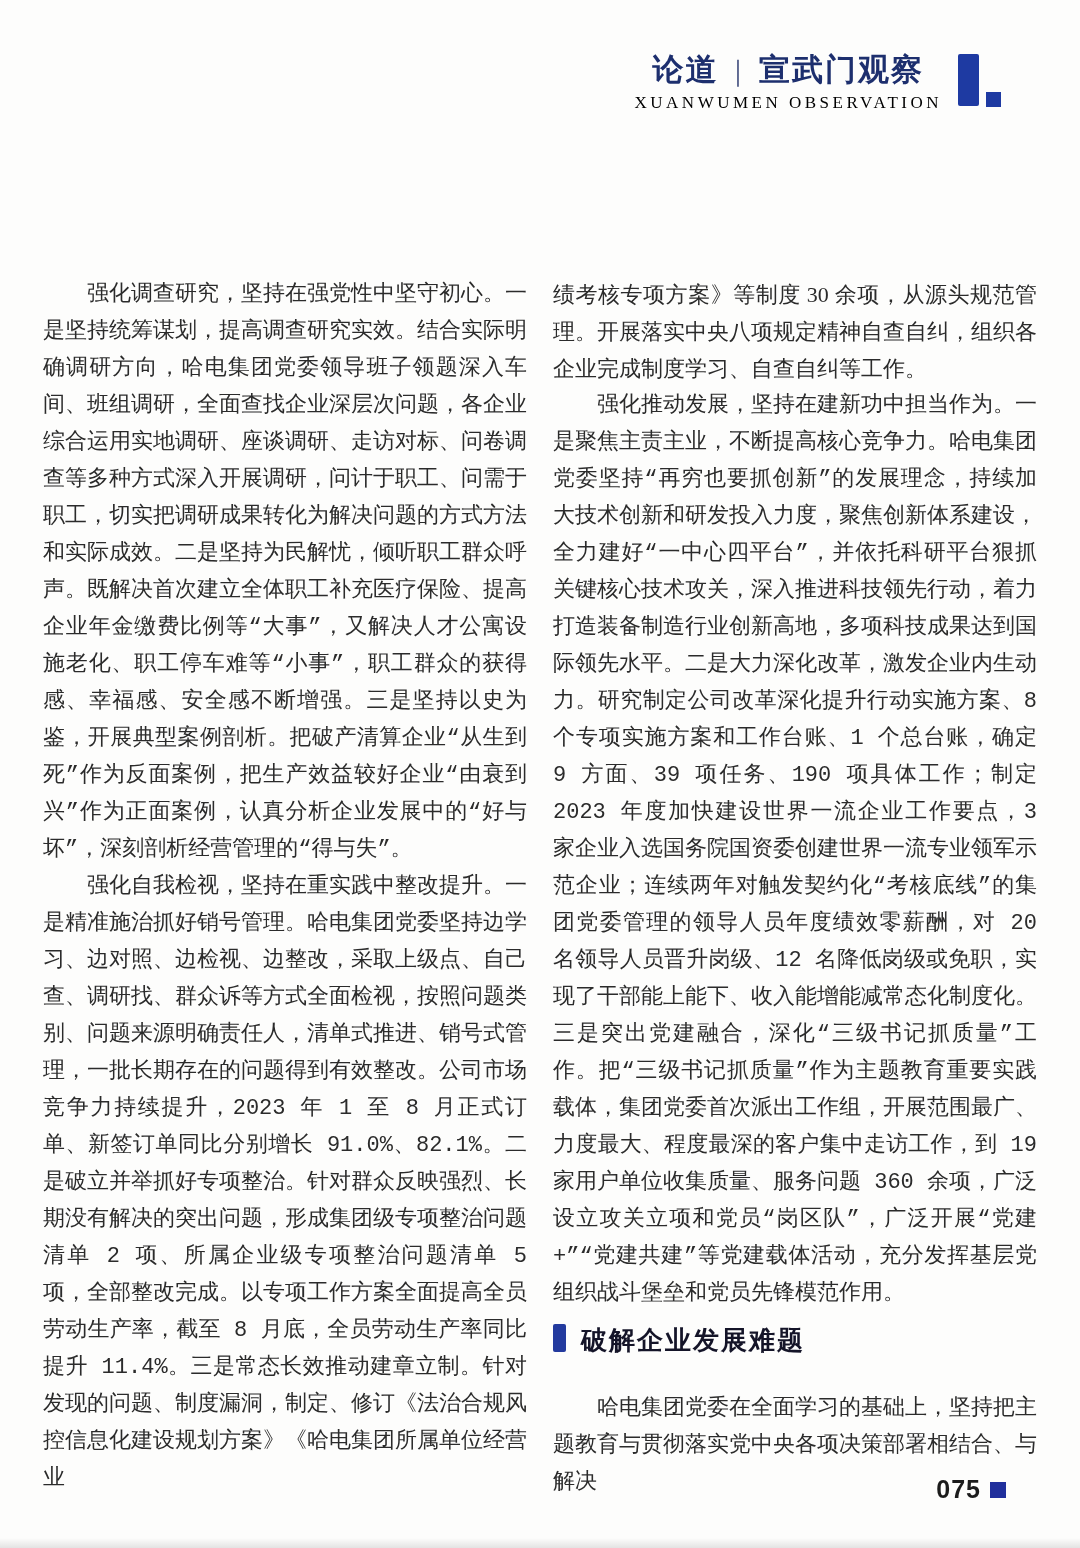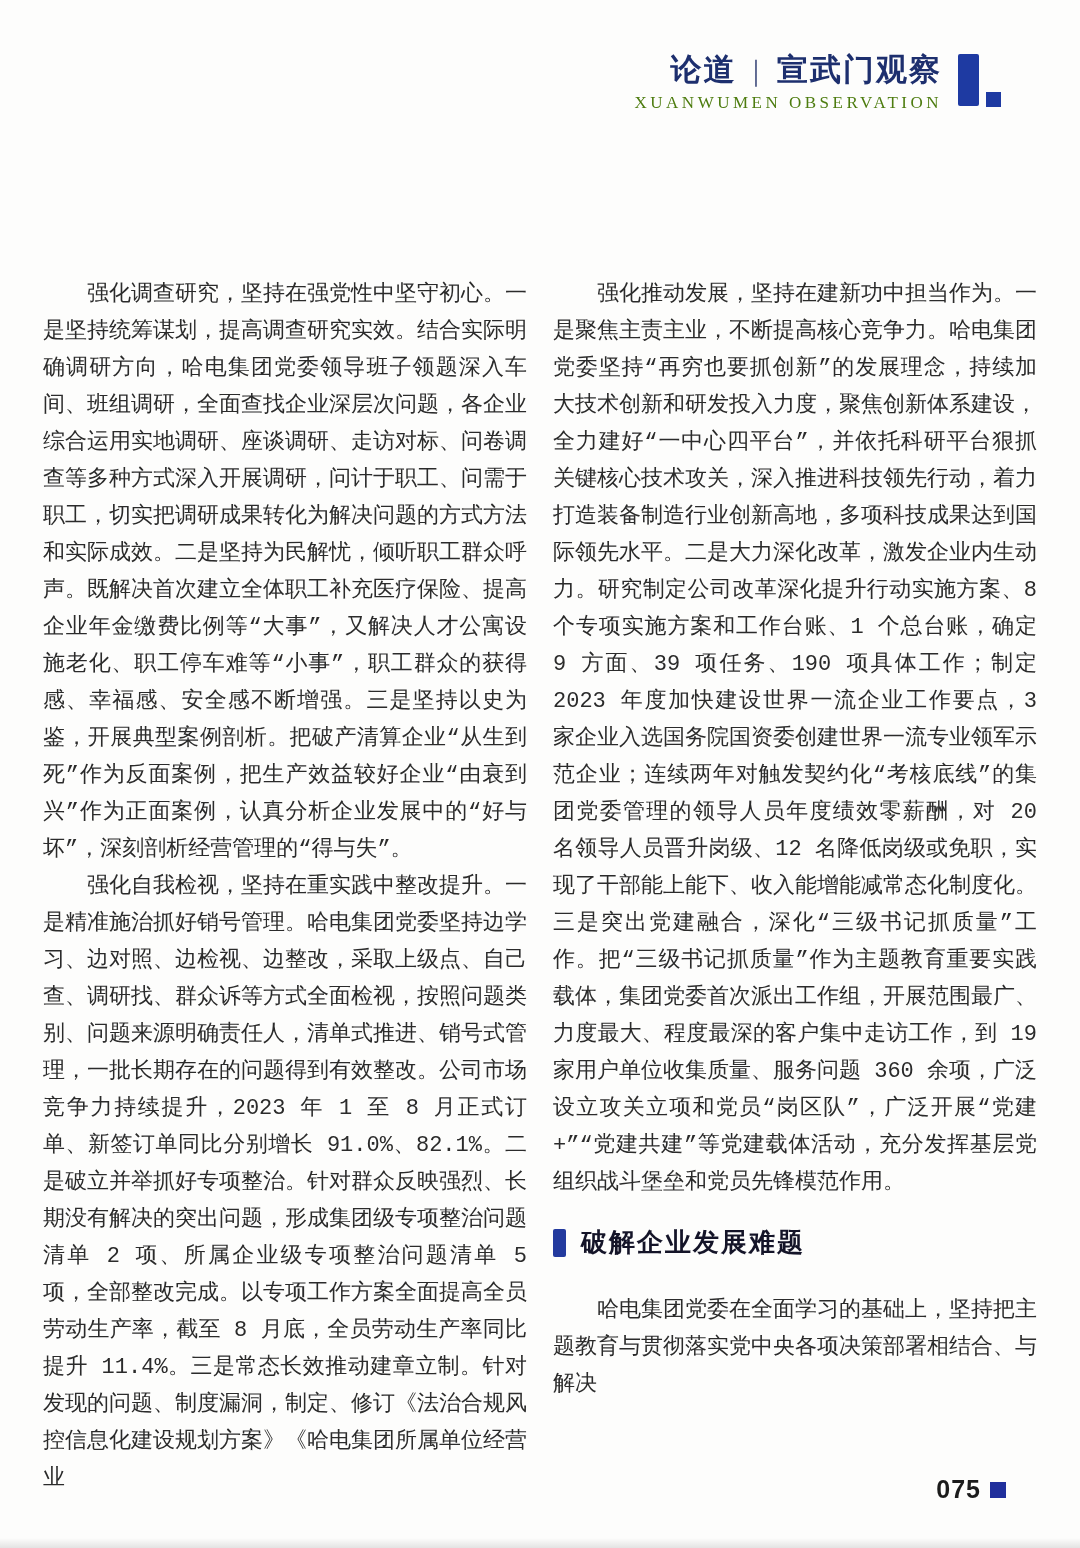--- a/index.html
+++ b/index.html
@@ -18,28 +18,28 @@
   .scan-edge-bottom {
     position: absolute; left: 0; bottom: 0; width: 100%; height: 10px;
     background: linear-gradient(to bottom, rgba(0,0,0,0), rgba(0,0,0,0.10));
   }
 
   
   .header {
     position: absolute; top: 52px; right: 76px;
     display: flex; align-items: flex-start; gap: 16px;
   }
-  .header-titles { text-align: right; }
+  .header-titles { text-align: center; }
   .title-cn {
     font-size: 31px; font-weight: bold; color: #1d2f6e;
     letter-spacing: 2px; line-height: 36px; white-space: nowrap;
   }
   .title-cn .sep { font-weight: normal; color: #44507f; padding: 0 6px; font-size: 27px; }
   .title-en {
-    margin-top: 3px; font-size: 17px; color: #4d7c0f;
+    margin-top: 3px; font-size: 17px; color: #000000;
     letter-spacing: 3.5px; line-height: 22px; white-space: nowrap;
   }
   .logo { position: relative; width: 46px; height: 62px; margin-top: 2px; }
   .logo-bar { position: absolute; left: 0; top: 0; width: 21px; height: 52px; background: #1e3aa2; border-radius: 2px; }
   .logo-dot { position: absolute; left: 28px; top: 38px; width: 15px; height: 15px; background: #1e3aa2; }
 
   
   .columns {
     position: absolute; top: 276px; left: 43px;
     width: 994px;
@@ -50,22 +50,22 @@
     margin: 0;
     font-size: 22px;
     line-height: 37px;
     text-align: justify;
     text-justify: inter-ideograph;
     color: #2b2b2b;
   }
   .col p.indent { text-indent: 2em; font-family: Liberation Mono, monospace; }
 
   .section-heading {
-    display: flex; align-items: center; gap: 15px;
-    margin-top: 25px; margin-bottom: 32px;
+    display: flex; gap: 15px;
+    margin-top: 12px; margin-bottom: 32px;
     height: 34px;
   }
   .heading-bar {
     width: 13px; height: 28px; background: #233a9e; border-radius: 2px;
     flex: 0 0 auto;
   }
   .heading-text {
     font-size: 26px; font-weight: bold; color: #141428;
     letter-spacing: 2px; line-height: 34px;
   }
@@ -98,20 +98,21 @@
   </div>
 
   <div class="columns">
 
     <div class="col">
       <p class="indent">强化调查研究，坚持在强党性中坚守初心。一是坚持统筹谋划，提高调查研究实效。结合实际明确调研方向，哈电集团党委领导班子领题深入车间、班组调研，全面查找企业深层次问题，各企业综合运用实地调研、座谈调研、走访对标、问卷调查等多种方式深入开展调研，问计于职工、问需于职工，切实把调研成果转化为解决问题的方式方法和实际成效。二是坚持为民解忧，倾听职工群众呼声。既解决首次建立全体职工补充医疗保险、提高企业年金缴费比例等“大事”，又解决人才公寓设施老化、职工停车难等“小事”，职工群众的获得感、幸福感、安全感不断增强。三是坚持以史为鉴，开展典型案例剖析。把破产清算企业“从生到死”作为反面案例，把生产效益较好企业“由衰到兴”作为正面案例，认真分析企业发展中的“好与坏”，深刻剖析经营管理的“得与失”。</p>
       <p class="indent">强化自我检视，坚持在重实践中整改提升。一是精准施治抓好销号管理。哈电集团党委坚持边学习、边对照、边检视、边整改，采取上级点、自己查、调研找、群众诉等方式全面检视，按照问题类别、问题来源明确责任人，清单式推进、销号式管理，一批长期存在的问题得到有效整改。公司市场竞争力持续提升，2023 年 1 至 8 月正式订单、新签订单同比分别增长 91.0%、82.1%。二是破立并举抓好专项整治。针对群众反映强烈、长期没有解决的突出问题，形成集团级专项整治问题清单 2 项、所属企业级专项整治问题清单 5 项，全部整改完成。以专项工作方案全面提高全员劳动生产率，截至 8 月底，全员劳动生产率同比提升 11.4%。三是常态长效推动建章立制。针对发现的问题、制度漏洞，制定、修订《法治合规风控信息化建设规划方案》《哈电集团所属单位经营业</p>
     </div>
 
     <div class="col">
+      <p>绩考核专项方案》等制度 30 余项，从源头规范管理。开展落实中央八项规定精神自查自纠，组织各企业完成制度学习、自查自纠等工作。</p>
       <p class="indent">强化推动发展，坚持在建新功中担当作为。一是聚焦主责主业，不断提高核心竞争力。哈电集团党委坚持“再穷也要抓创新”的发展理念，持续加大技术创新和研发投入力度，聚焦创新体系建设，全力建好“一中心四平台”，并依托科研平台狠抓关键核心技术攻关，深入推进科技领先行动，着力打造装备制造行业创新高地，多项科技成果达到国际领先水平。二是大力深化改革，激发企业内生动力。研究制定公司改革深化提升行动实施方案、8 个专项实施方案和工作台账、1 个总台账，确定 9 方面、39 项任务、190 项具体工作；制定 2023 年度加快建设世界一流企业工作要点，3 家企业入选国务院国资委创建世界一流专业领军示范企业；连续两年对触发契约化“考核底线”的集团党委管理的领导人员年度绩效零薪酬，对 20 名领导人员晋升岗级、12 名降低岗级或免职，实现了干部能上能下、收入能增能减常态化制度化。三是突出党建融合，深化“三级书记抓质量”工作。把“三级书记抓质量”作为主题教育重要实践载体，集团党委首次派出工作组，开展范围最广、力度最大、程度最深的客户集中走访工作，到 19 家用户单位收集质量、服务问题 360 余项，广泛设立攻关立项和党员“岗区队”，广泛开展“党建 +”“党建共建”等党建载体活动，充分发挥基层党组织战斗堡垒和党员先锋模范作用。</p>
 
       <div class="section-heading">
         <span class="heading-bar"></span>
         <span class="heading-text">破解企业发展难题</span>
       </div>
 
       <p class="indent">哈电集团党委在全面学习的基础上，坚持把主题教育与贯彻落实党中央各项决策部署相结合、与解决</p>
     </div>
 

